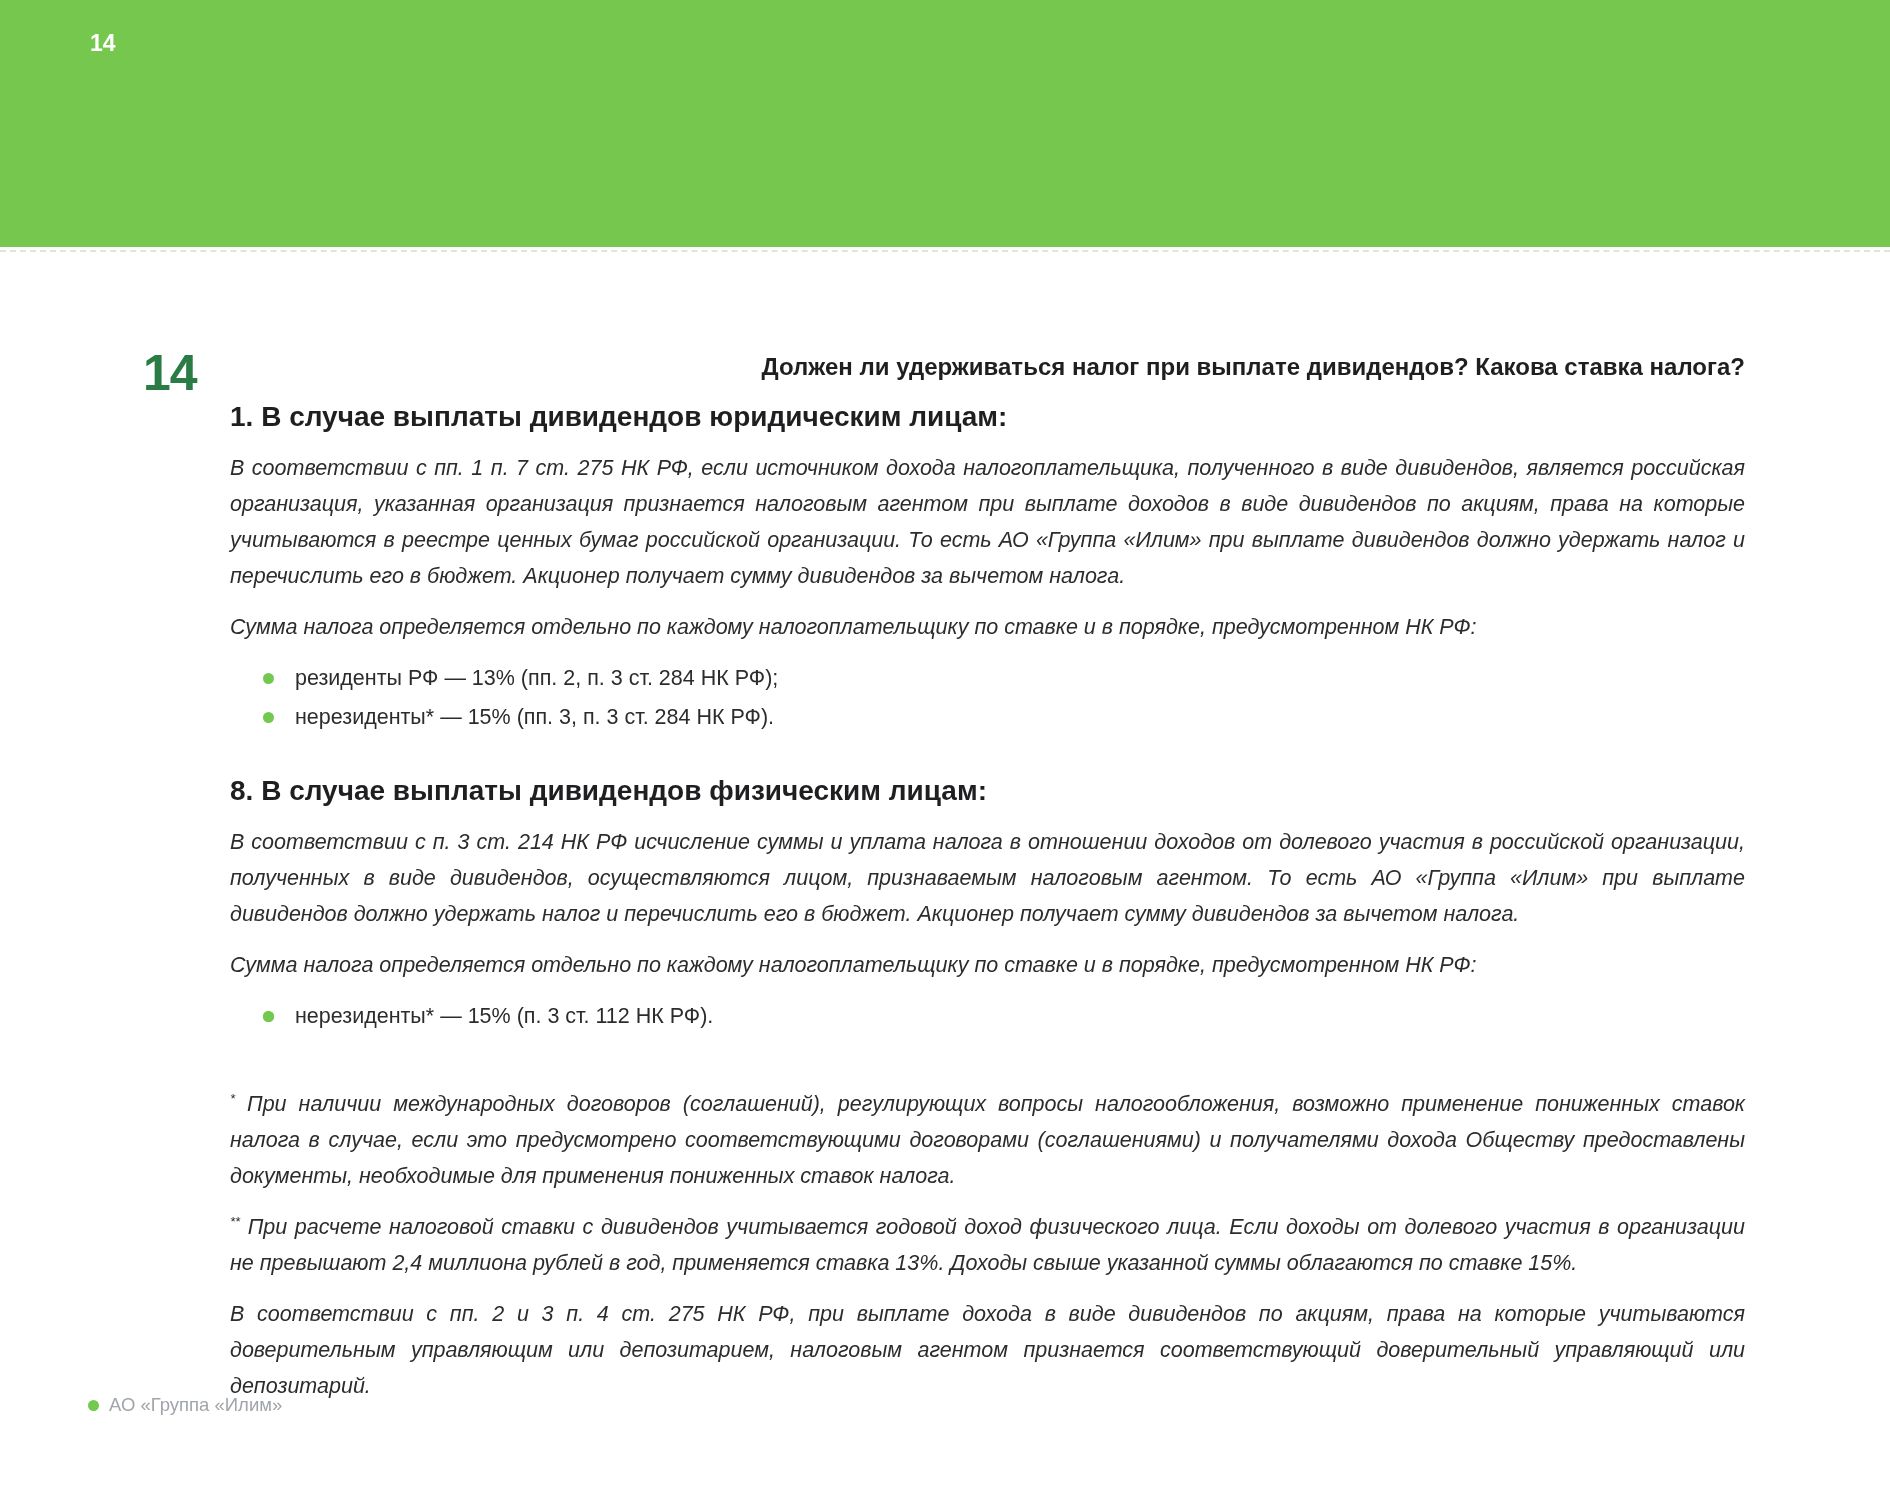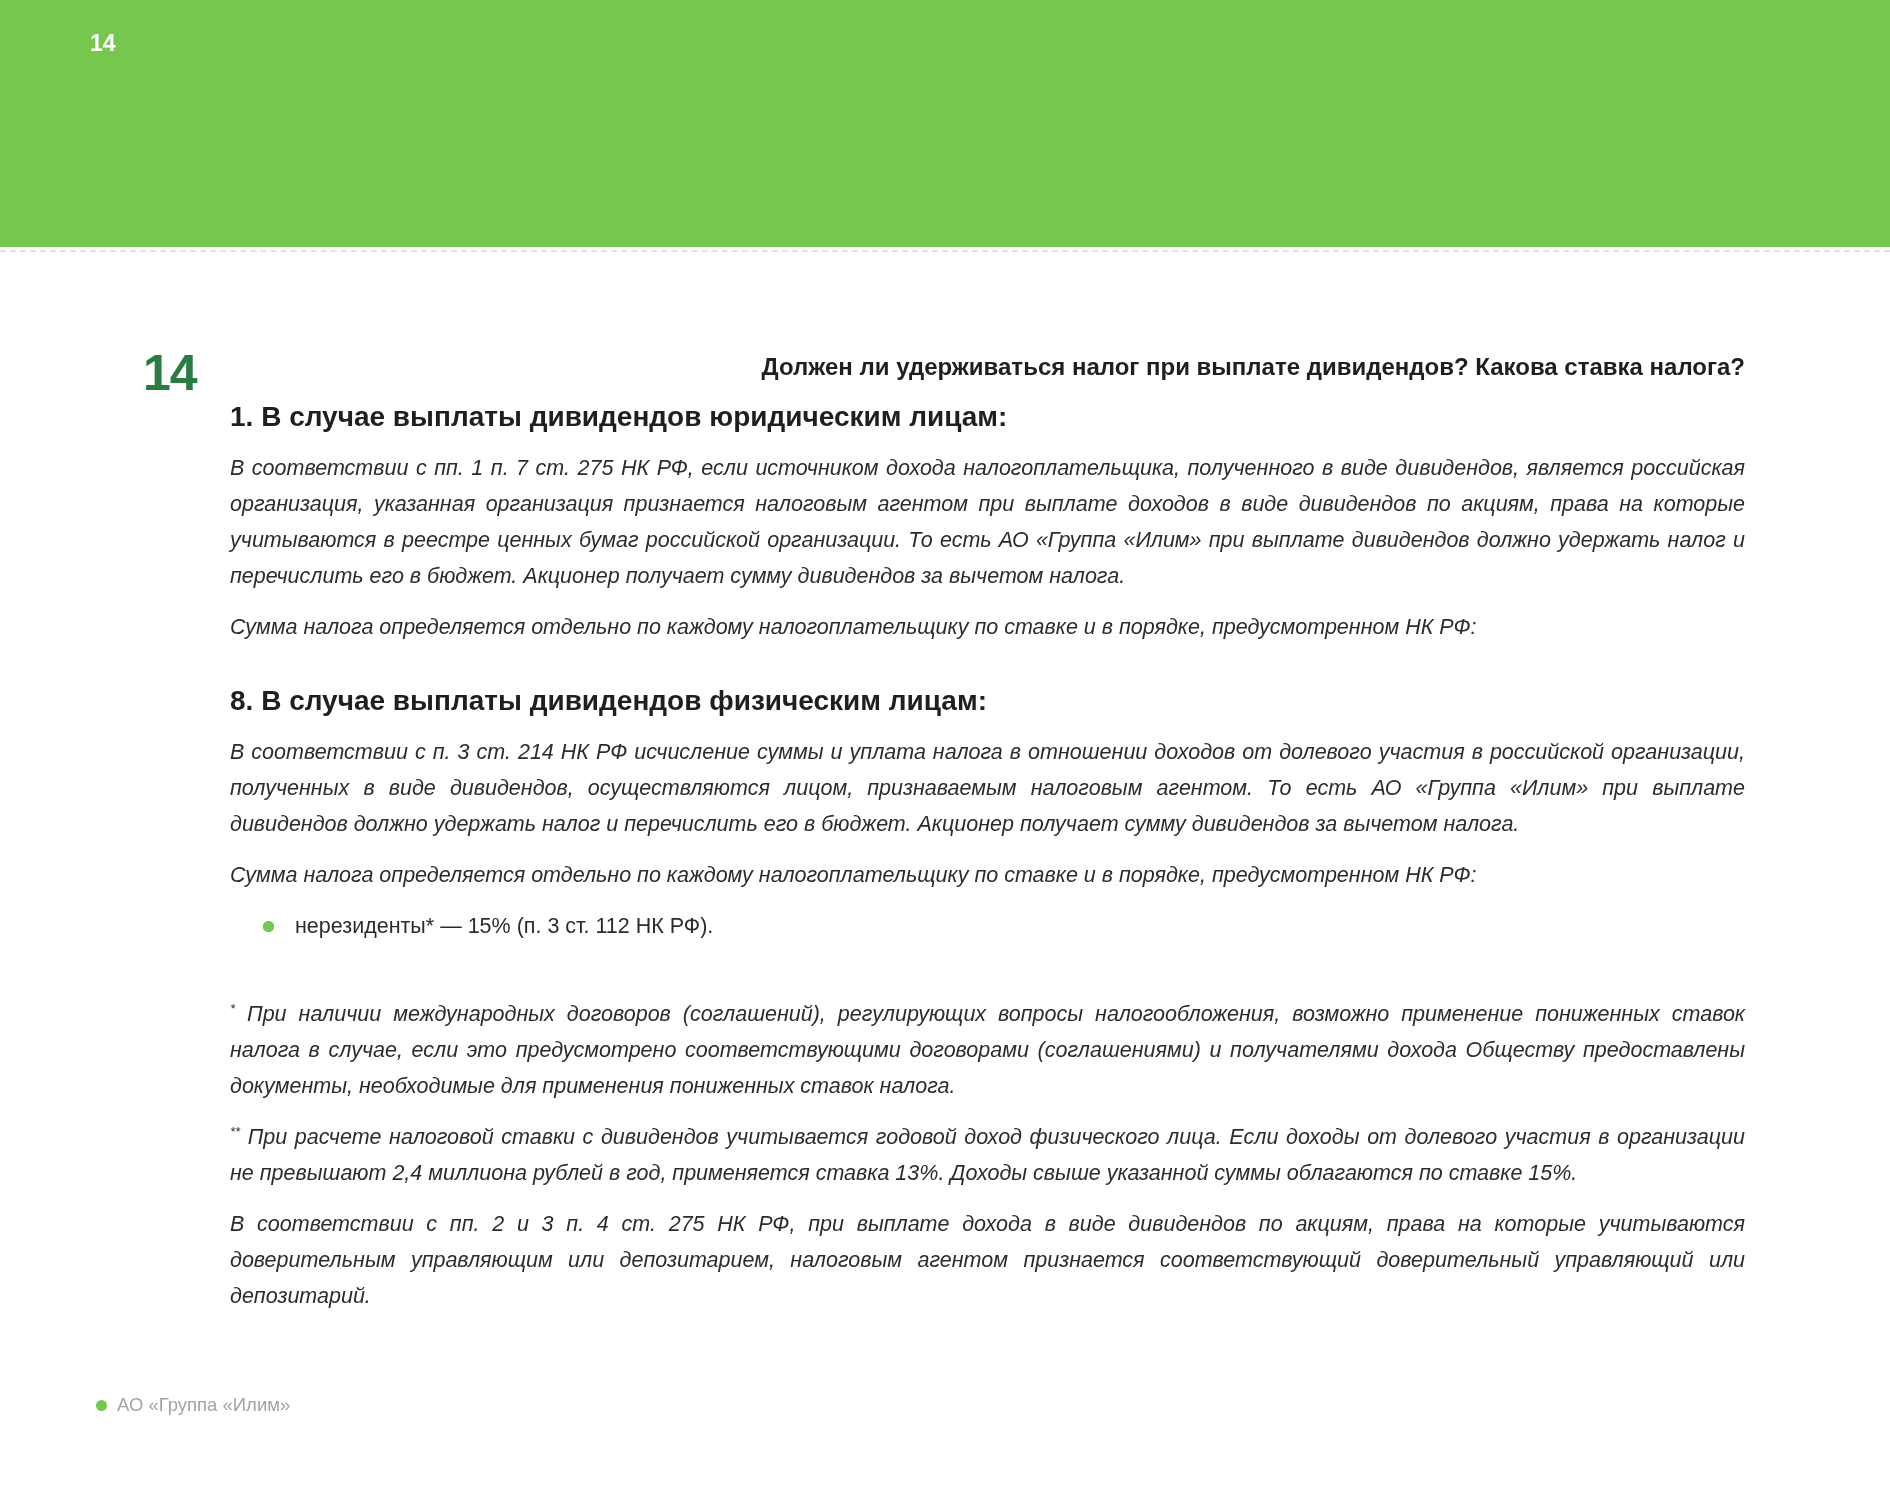--- a/index.html
+++ b/index.html
@@ -107,21 +107,21 @@
     margin-top: 52px;
   }
   .footnotes sup {
     font-size: 13px;
     line-height: 0;
   }
 
   
   .footer {
     position: absolute;
-    left: 96px;
+    left: 88px;
     top: 1394px;
     display: flex;
     align-items: center;
     gap: 10px;
     font-size: 18.5px;
     color: #A1A5A9;
   }
   .footer-dot {
     width: 11px;
     height: 11px;
@@ -140,20 +140,30 @@
 
 <div class="main">
   <div class="q-number">14</div>
 
   <div class="content">
     <h1 class="title">Должен ли удерживаться налог при выплате дивидендов? Какова ставка налога?</h1>
 
     <h2 class="subhead">1. В случае выплаты дивидендов юридическим лицам:</h2>
     <p>В соответствии с пп. 1 п. 7 ст. 275 НК РФ, если источником дохода налогоплательщика, полученного в виде дивидендов, является российская организация, указанная организация признается налоговым агентом при выплате доходов в виде дивидендов по акциям, права на которые учитываются в реестре ценных бумаг российской организации. То есть АО «Группа «Илим» при выплате дивидендов должно удержать налог и перечислить его в бюджет. Акционер получает сумму дивидендов за вычетом налога.</p>
     <p>Сумма налога определяется отдельно по каждому налогоплательщику по ставке и в порядке, предусмотренном НК РФ:</p>
+    <ul class="green-list">
+      <li>
+        <span class="dot"></span>
+        <span>резиденты РФ — 13% (пп. 2, п. 3 ст. 284 НК РФ);</span>
+      </li>
+      <li>
+        <span class="dot"></span>
+        <span>нерезиденты* — 15% (пп. 3, п. 3 ст. 284 НК РФ).</span>
+      </li>
+    </ul>
 
     <h2 class="subhead s2">8. В случае выплаты дивидендов физическим лицам:</h2>
     <p>В соответствии с п. 3 ст. 214 НК РФ исчисление суммы и уплата налога в отношении доходов от долевого участия в российской организации, полученных в виде дивидендов, осуществляются лицом, признаваемым налоговым агентом. То есть АО «Группа «Илим» при выплате дивидендов должно удержать налог и перечислить его в бюджет. Акционер получает сумму дивидендов за вычетом налога.</p>
     <p>Сумма налога определяется отдельно по каждому налогоплательщику по ставке и в порядке, предусмотренном НК РФ:</p>
     <ul class="green-list">
       <li>
         <span class="dot"></span>
       </li>
       <li>
         <span class="dot"></span>

